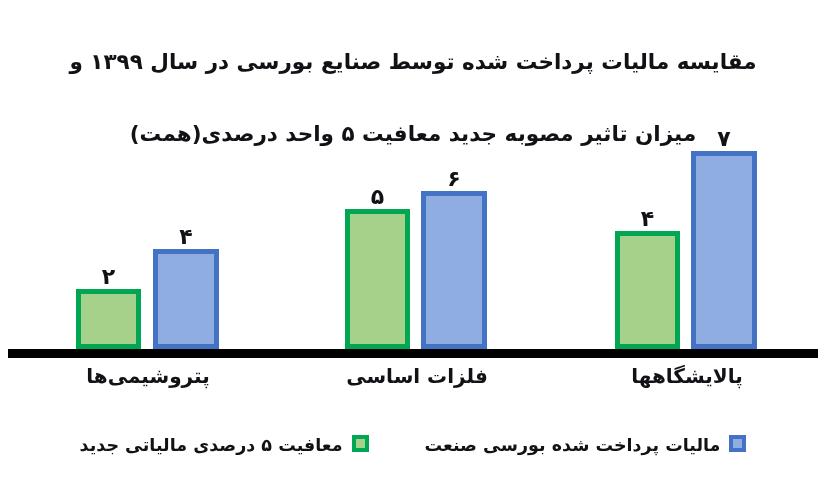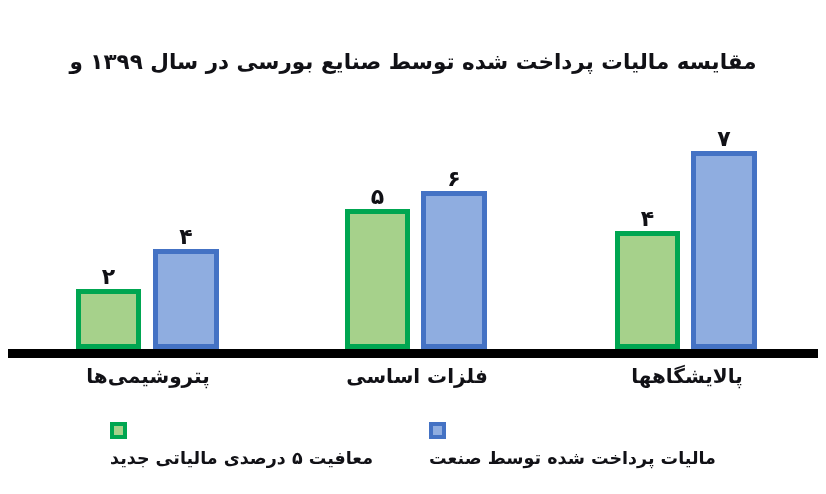--- a/index.html
+++ b/index.html
@@ -120,22 +120,22 @@
     height: 34px;
     display: flex;
     flex-direction: row;
     align-items: center;
     justify-content: center;
     gap: 56px;
     direction: rtl;
   }
   .legend-item {
     display: flex;
-    flex-direction: column;
-    align-items: flex-end;
+    flex-direction: row;
+    align-items: flex-start;
     gap: 9px;
     direction: rtl;
   }
   .legend-swatch {
     width: 17px;
     height: 17px;
     box-sizing: border-box;
     flex: 0 0 auto;
   }
   .legend-swatch.green {
@@ -155,20 +155,21 @@
     direction: rtl;
   }
 </style>
 </head>
 <body>
 
 <div id="chart-root">
 
   <div id="chart-title">
     <span class="title-line">مقایسه مالیات پرداخت شده توسط صنایع بورسی در سال ۱۳۹۹ و</span>
+    <span class="title-line">میزان تاثیر مصوبه جدید معافیت ۵ واحد درصدی(همت)</span>
   </div>
 
   <div id="plot-area">
 
     <div class="bar green" id="bar-0" style="left: 76px; width: 65px; height: 60px; background: rgb(166, 209, 139); border-color: rgb(0, 166, 81);">
       <span class="bar-value">۲</span>
     </div>
 
     <div class="bar blue" id="bar-1" style="left: 153px; width: 66px; height: 100px; background: rgb(143, 173, 224); border-color: rgb(68, 114, 196);">
       <span class="bar-value">۴</span>
@@ -195,21 +196,21 @@
 
   <div id="category-labels">
     <div class="cat-label" id="cat-0" style="left: 28px; width: 240px;">پتروشیمی‌ها</div>
     <div class="cat-label" id="cat-2" style="left: 567px; width: 240px;">پالایشگاهها</div>
     <div class="cat-label" id="cat-1" style="left: 297px; width: 240px;">فلزات اساسی</div>
   </div>
 
   <div id="legend">
     <div class="legend-item">
       <span class="legend-swatch blue" style="background: rgb(143, 173, 224); border-color: rgb(68, 114, 196);"></span>
-      <span class="legend-label">مالیات پرداخت شده توسط صنعت</span>
+      <span class="legend-label">مالیات پرداخت شده بورسی صنعت</span>
     </div>
     <div class="legend-item">
       <span class="legend-swatch green" style="background: rgb(166, 209, 139); border-color: rgb(0, 166, 81);"></span>
       <span class="legend-label">معافیت ۵ درصدی مالیاتی جدید</span>
     </div>
   </div>
 
 </div>
 
 </body></html>

